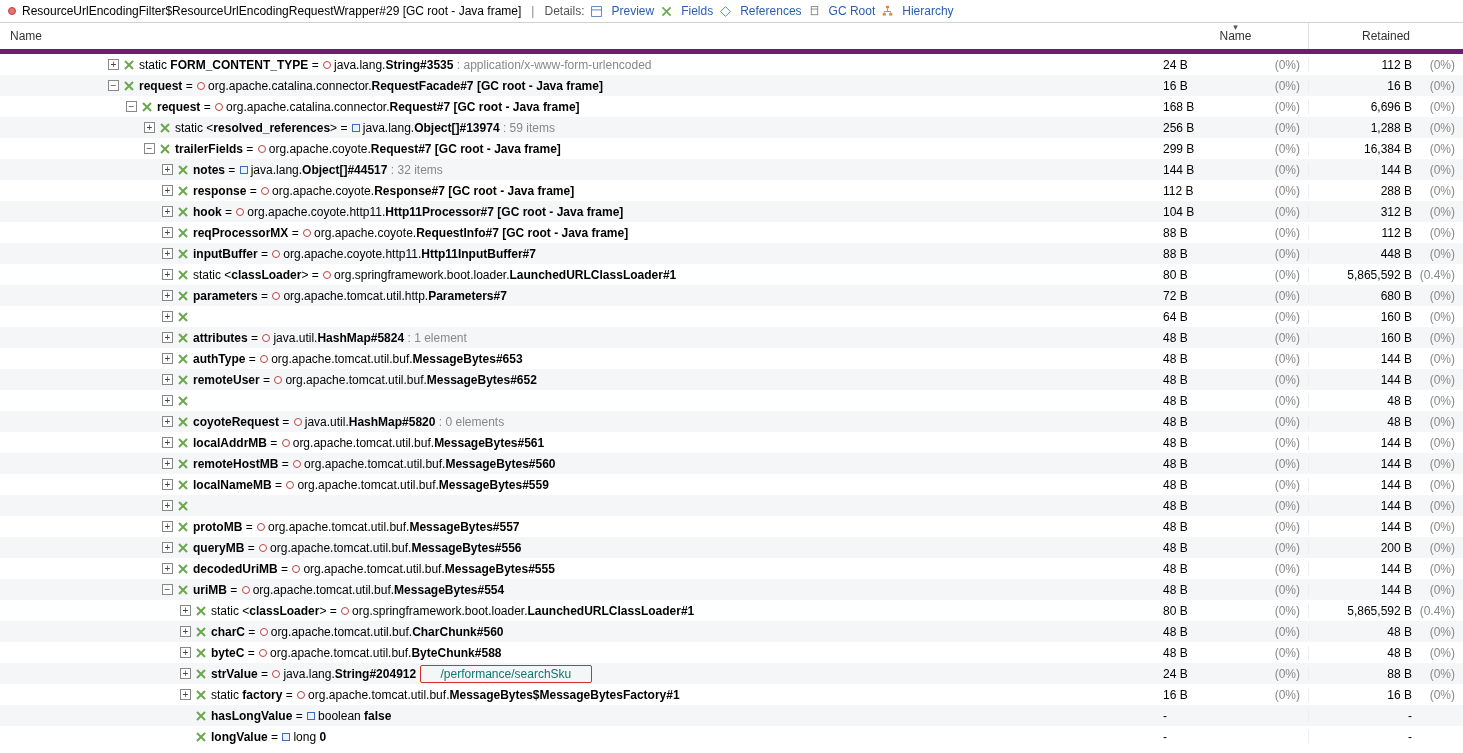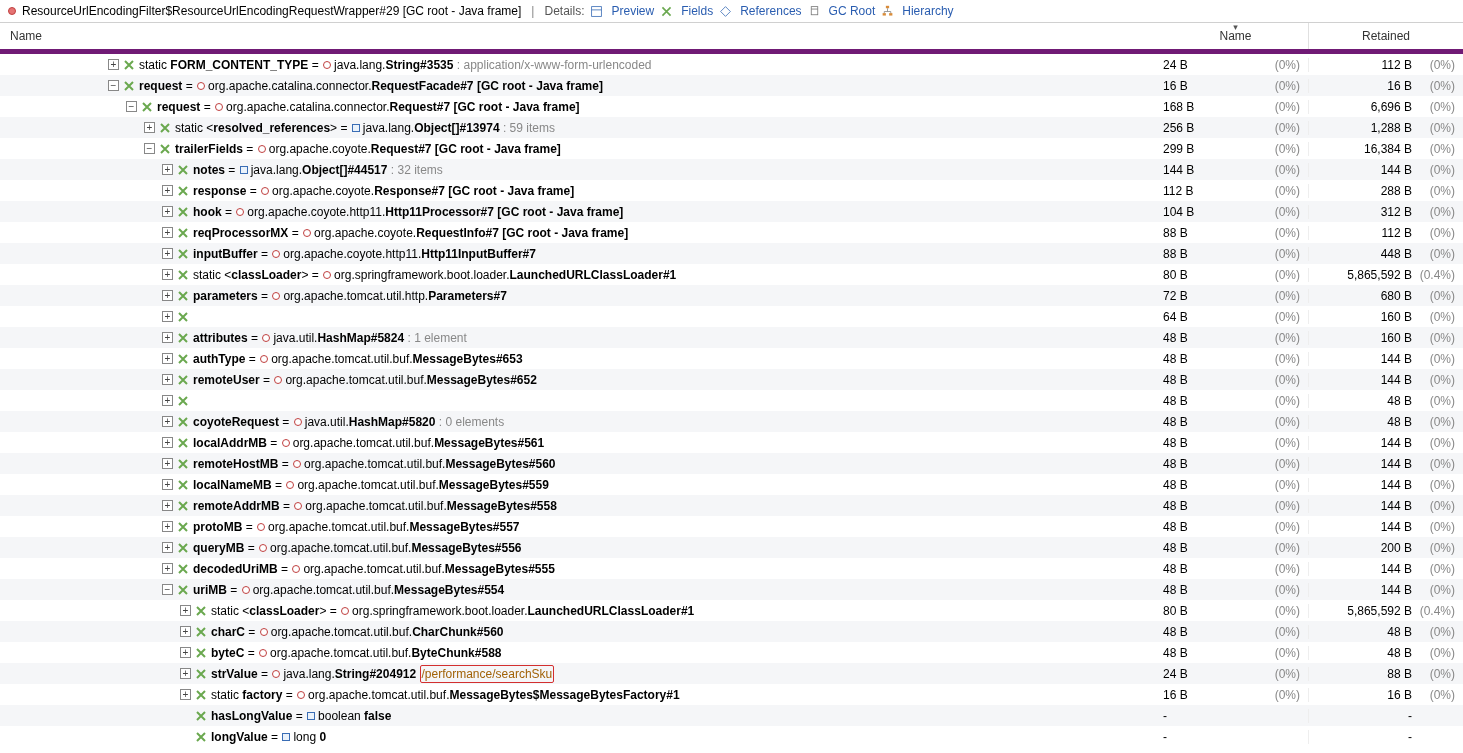--- a/index.html
+++ b/index.html
@@ -26,21 +26,21 @@
 .indent { display:inline-block; }
 .exp { display:inline-flex; width:11px; height:11px; border:1px solid #888; align-items:center; justify-content:center; font-size:10px; line-height:9px; color:#444; margin-right:4px; cursor:pointer; background:#fff; }
 .exp-blank { display:inline-block; width:15px; }
 .ico-field { display:inline-block; width:12px; height:12px; margin-right:4px; }
 .ico-field svg { width:12px; height:12px; }
 .txt b { font-weight:bold; }
 .txt .grey { color:#888; }
 .txt .obj { color:#000; }
 .hollow-circle { display:inline-block; width:8px; height:8px; border-radius:50%; border:1.5px solid #c04040; background:#fff; vertical-align:middle; margin:0 3px 0 1px; }
 .sq { display:inline-block; width:8px; height:8px; border:1.5px solid #3a6db5; background:#eaf2fb; vertical-align:middle; margin:0 3px 0 1px; }
-.redbox { border:1.5px solid #d32f2f; padding:1px 1px; border-radius:2px; display:inline-block; color:#a16207; }
+.redbox { border:1.5px solid #d32f2f; padding:1px 20px; border-radius:2px; display:inline-block; color:#0f766e; }
 </style>
 </head>
 <body>
 
 <div class="toolbar">
   <span class="circle-icon"></span>
   <span class="title">ResourceUrlEncodingFilter$ResourceUrlEncodingRequestWrapper#29 [GC root - Java frame]</span>
   <span class="sep">|</span>
   <span style="color:#555">Details:</span>
   <span class="tb-btn">
@@ -382,21 +382,20 @@
       <div class="cell-ret">144 B</div>
       <div class="cell-retpct">(0%)</div>
     </div>
     <div class="row alt">
       <div class="cell-name">
         <span class="indent" style="width: 162px;"></span>
         <span class="exp">+</span>
         <span class="ico-field"><svg viewBox="0 0 12 12">
             <path d="M2 2 L10 10 M2 10 L10 2" stroke="#6aa84f" stroke-width="2"></path>
           </svg></span>
-        <span class="txt"><b>remoteAddrMB</b><span> = </span><span class="hollow-circle"></span><span class="obj">org.apache.tomcat.util.buf.</span><b>MessageBytes#558</b></span>
       </div>
       <div class="cell-size">48 B</div>
       <div class="cell-sizepct">(0%)</div>
       <div class="cell-ret">144 B</div>
       <div class="cell-retpct">(0%)</div>
     </div>
     <div class="row">
       <div class="cell-name">
         <span class="indent" style="width: 162px;"></span>
         <span class="exp">+</span>

